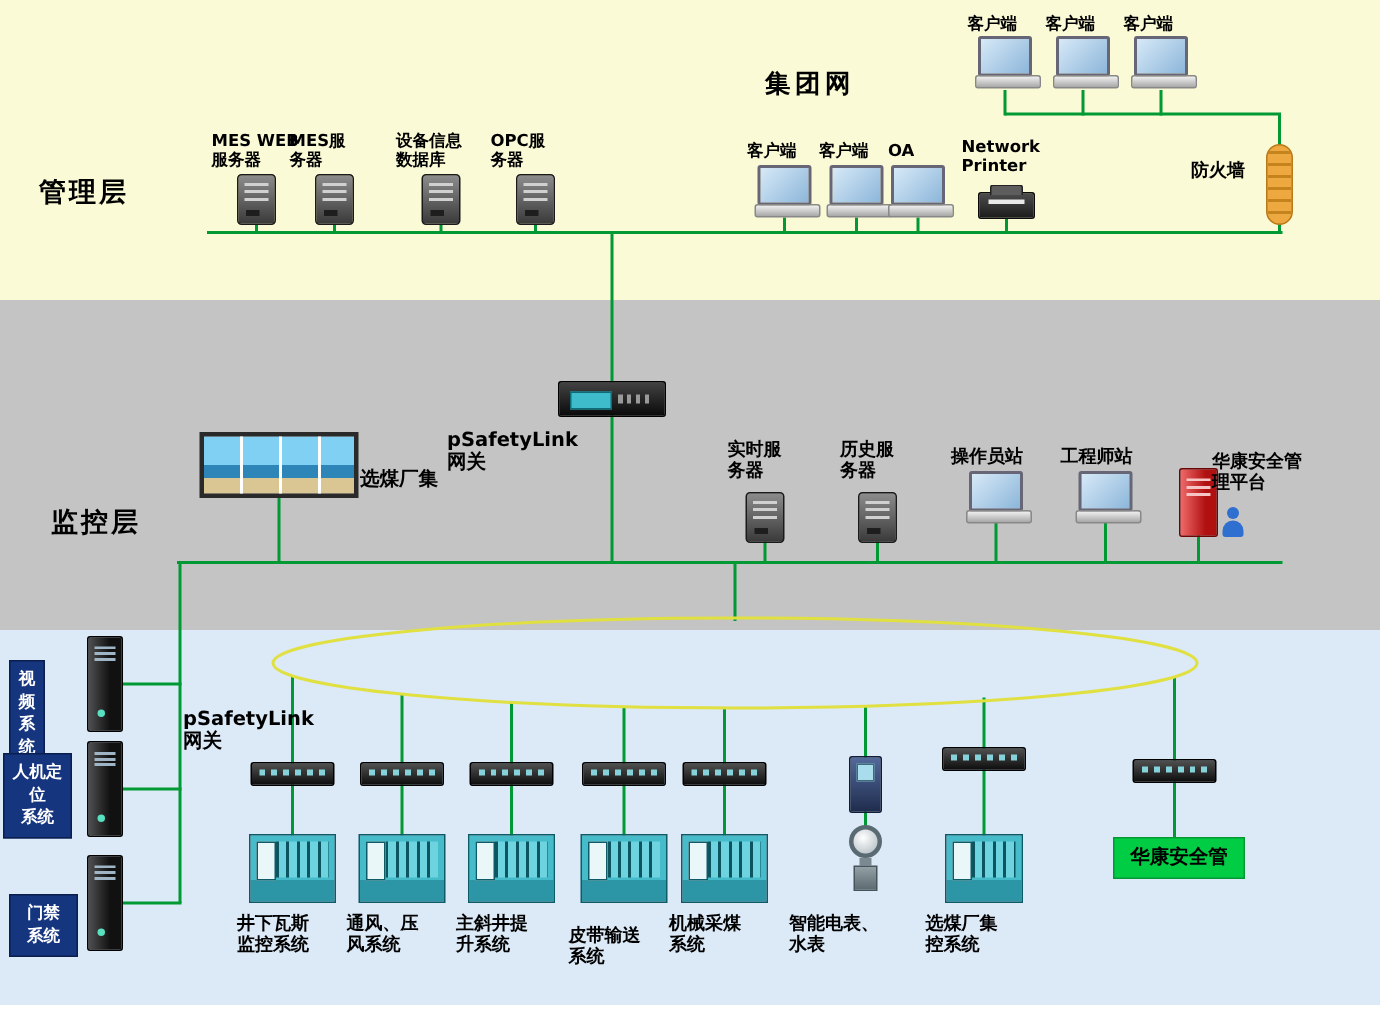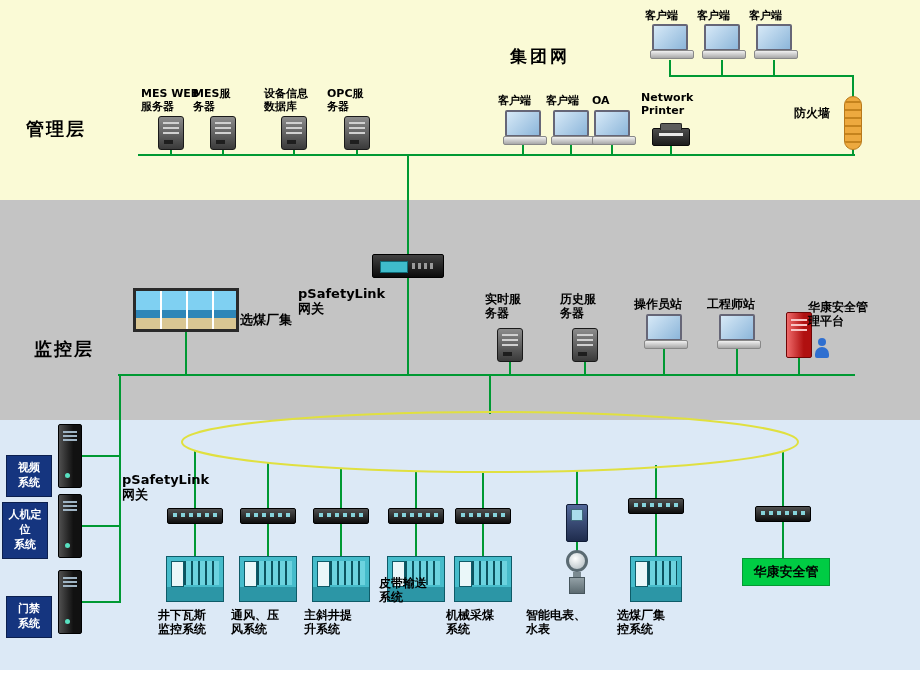--- a/index.html
+++ b/index.html
@@ -169,21 +169,21 @@
   <div class="client" style="left:646px;top:314px"></div>
   <div class="lbl" style="left:707px;top:297px;width:60px">工程师站</div>
   <div class="client" style="left:719px;top:314px"></div>
 
   <div class="redserver" style="left:786px;top:312px"></div>
   <div class="lbl" style="left:808px;top:300px;width:80px">华康安全管
 理平台</div>
   <div class="person" style="left:814px;top:338px"></div>
 
   <div class="tower" style="left:58px;top:424px"></div>
-  <div class="bluebox" style="left:6px;top:455px;width:46px">视频
+  <div class="bluebox" style="left:6px;top:440px;width:24px">视频
 系统</div>
   <div class="tower" style="left:58px;top:494px"></div>
   <div class="bluebox" style="left:2px;top:502px;width:46px">人机定位
 系统</div>
   <div class="tower" style="left:58px;top:570px"></div>
   <div class="bluebox" style="left:6px;top:596px;width:46px">门禁
 系统</div>
 
   <div class="lbl f13" style="left:122px;top:472px;width:80px">pSafetyLink
 网关</div>
@@ -212,21 +212,21 @@
 
   <div class="switch" style="left:755px;top:506px;width:56px;height:16px"></div>
   <div class="powerbox" style="left:742px;top:558px;width:88px;height:28px;line-height:26px">华康安全管</div>
 
   <div class="lbl" style="left:158px;top:608px;width:76px">井下瓦斯
 监控系统</div>
   <div class="lbl" style="left:231px;top:608px;width:74px">通风、压
 风系统</div>
   <div class="lbl" style="left:304px;top:608px;width:74px">主斜井提
 升系统</div>
-  <div class="lbl" style="left:379px;top:576px;width:74px">皮带输送
+  <div class="lbl" style="left:379px;top:616px;width:74px">皮带输送
 系统</div>
   <div class="lbl" style="left:446px;top:608px;width:74px">机械采煤
 系统</div>
   <div class="lbl" style="left:526px;top:608px;width:86px">智能电表、
 水表</div>
   <div class="lbl" style="left:617px;top:608px;width:78px">选煤厂集
 控系统</div>
 
 </div>
 

